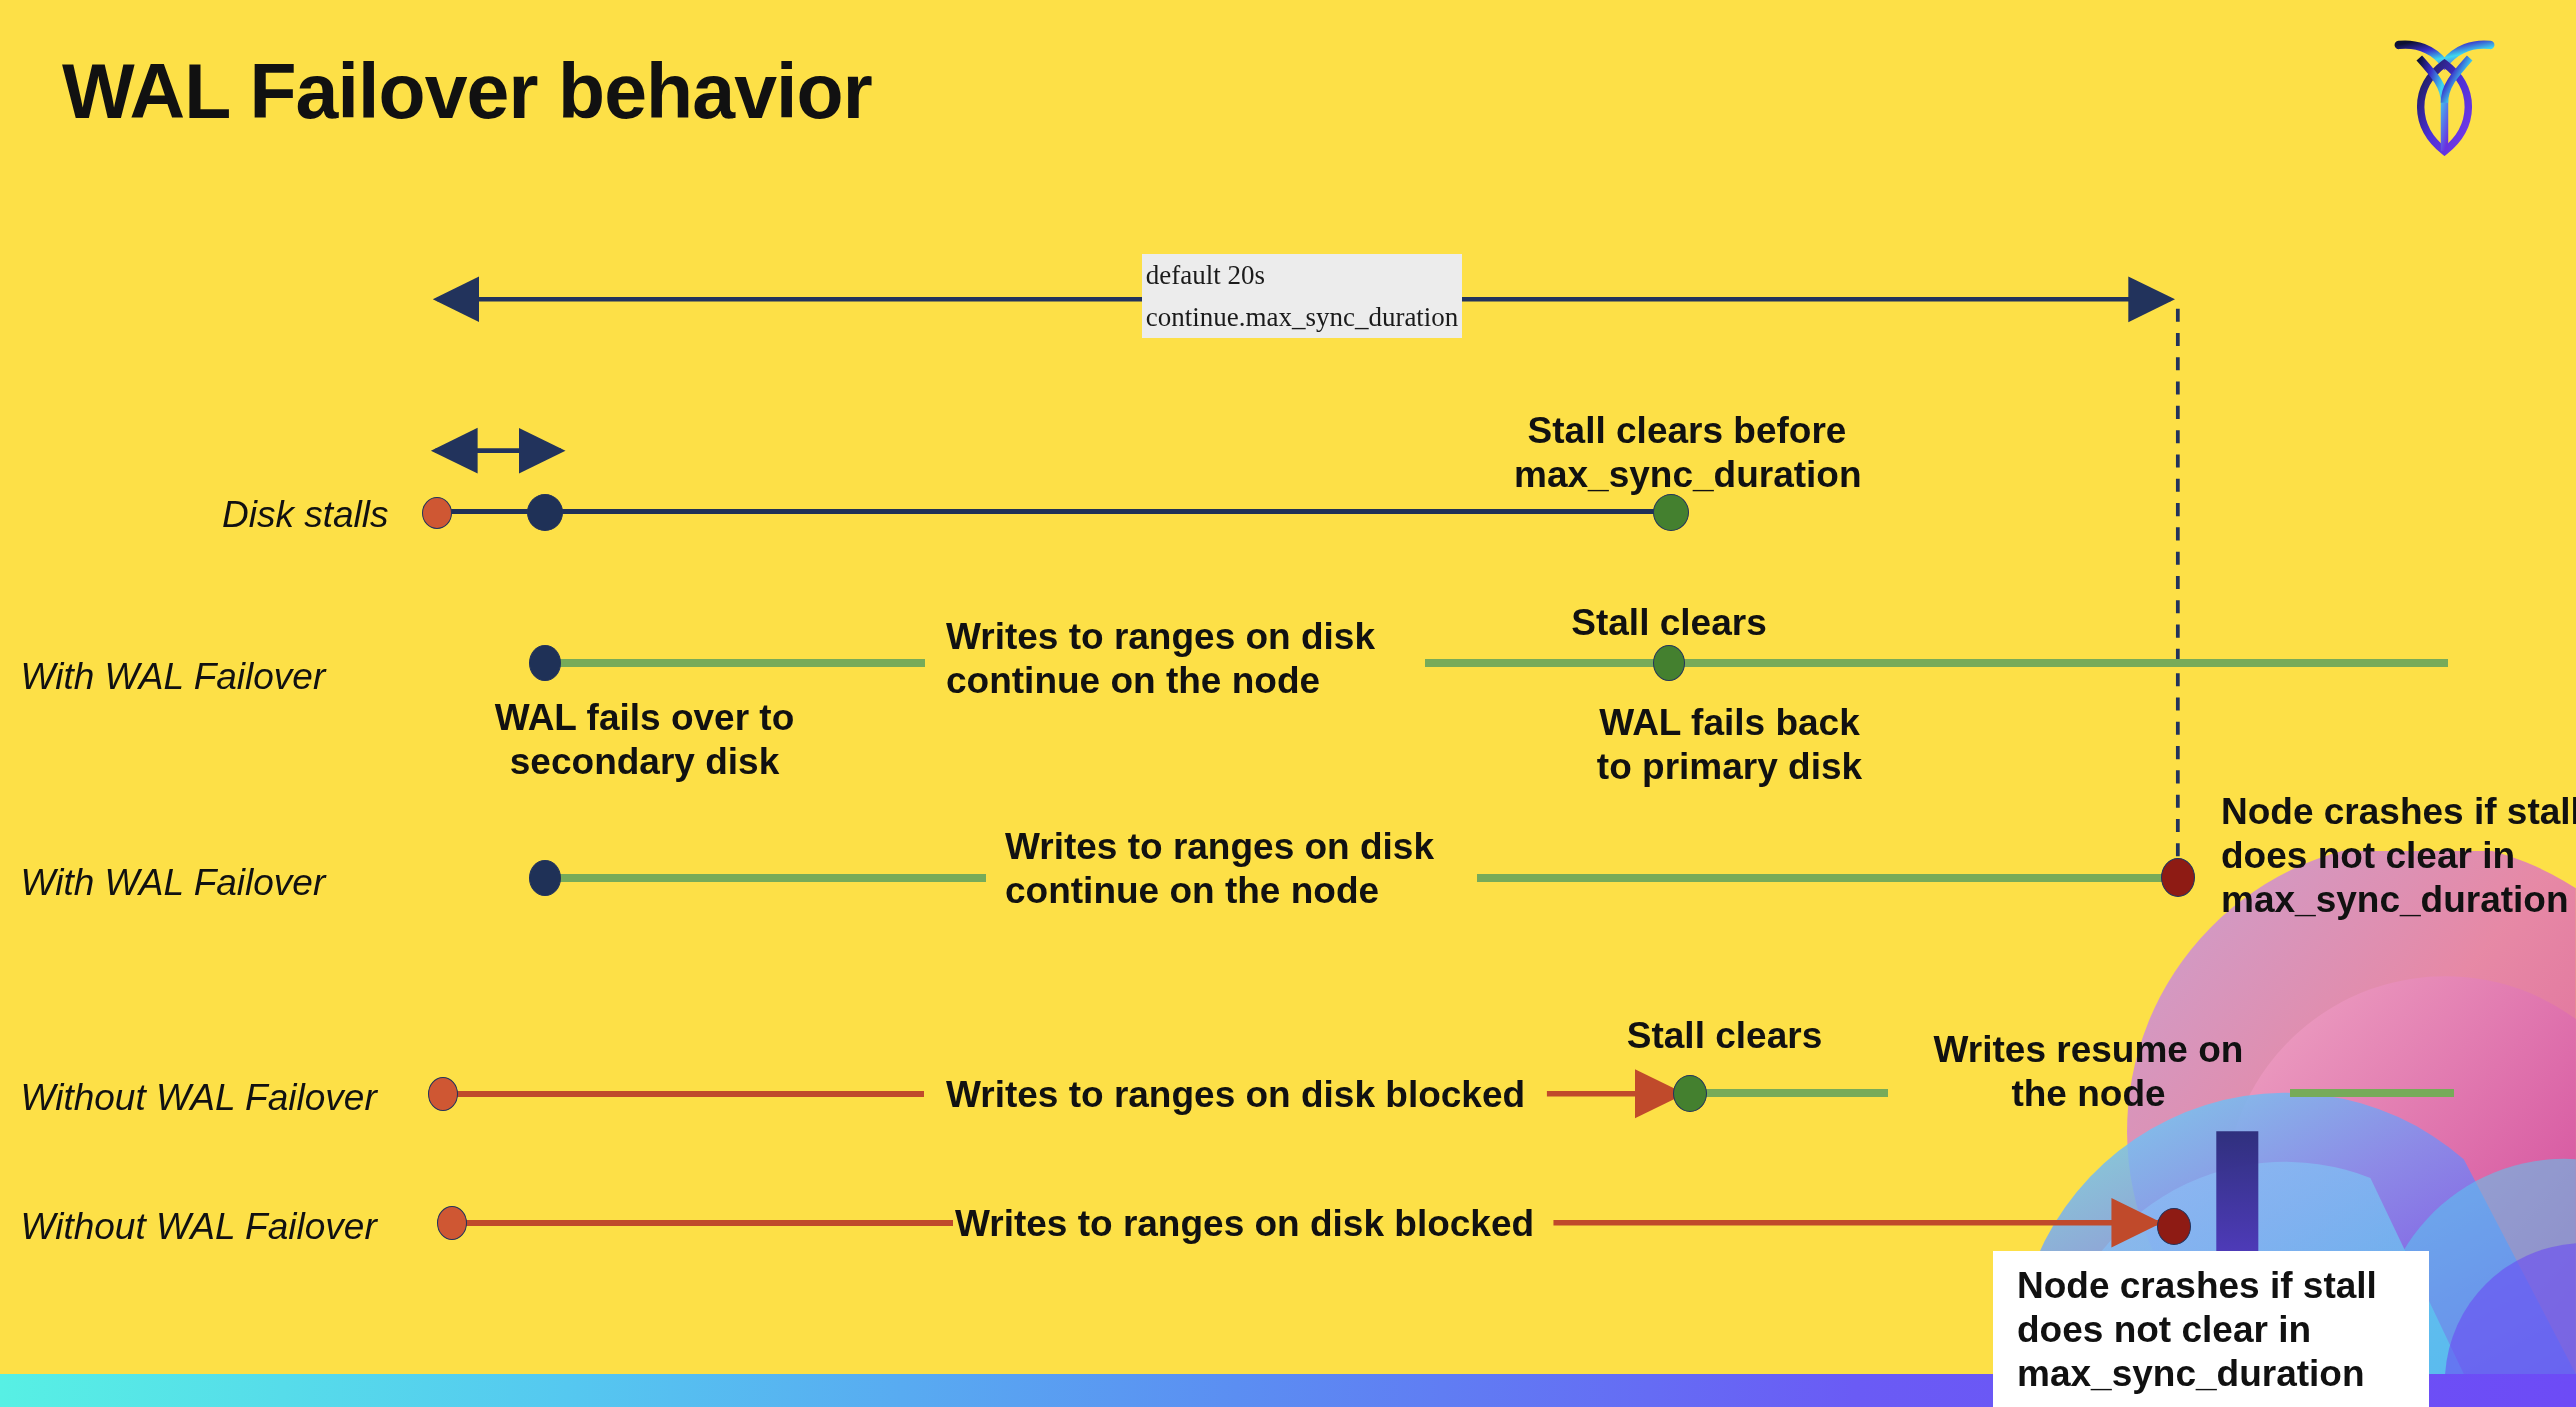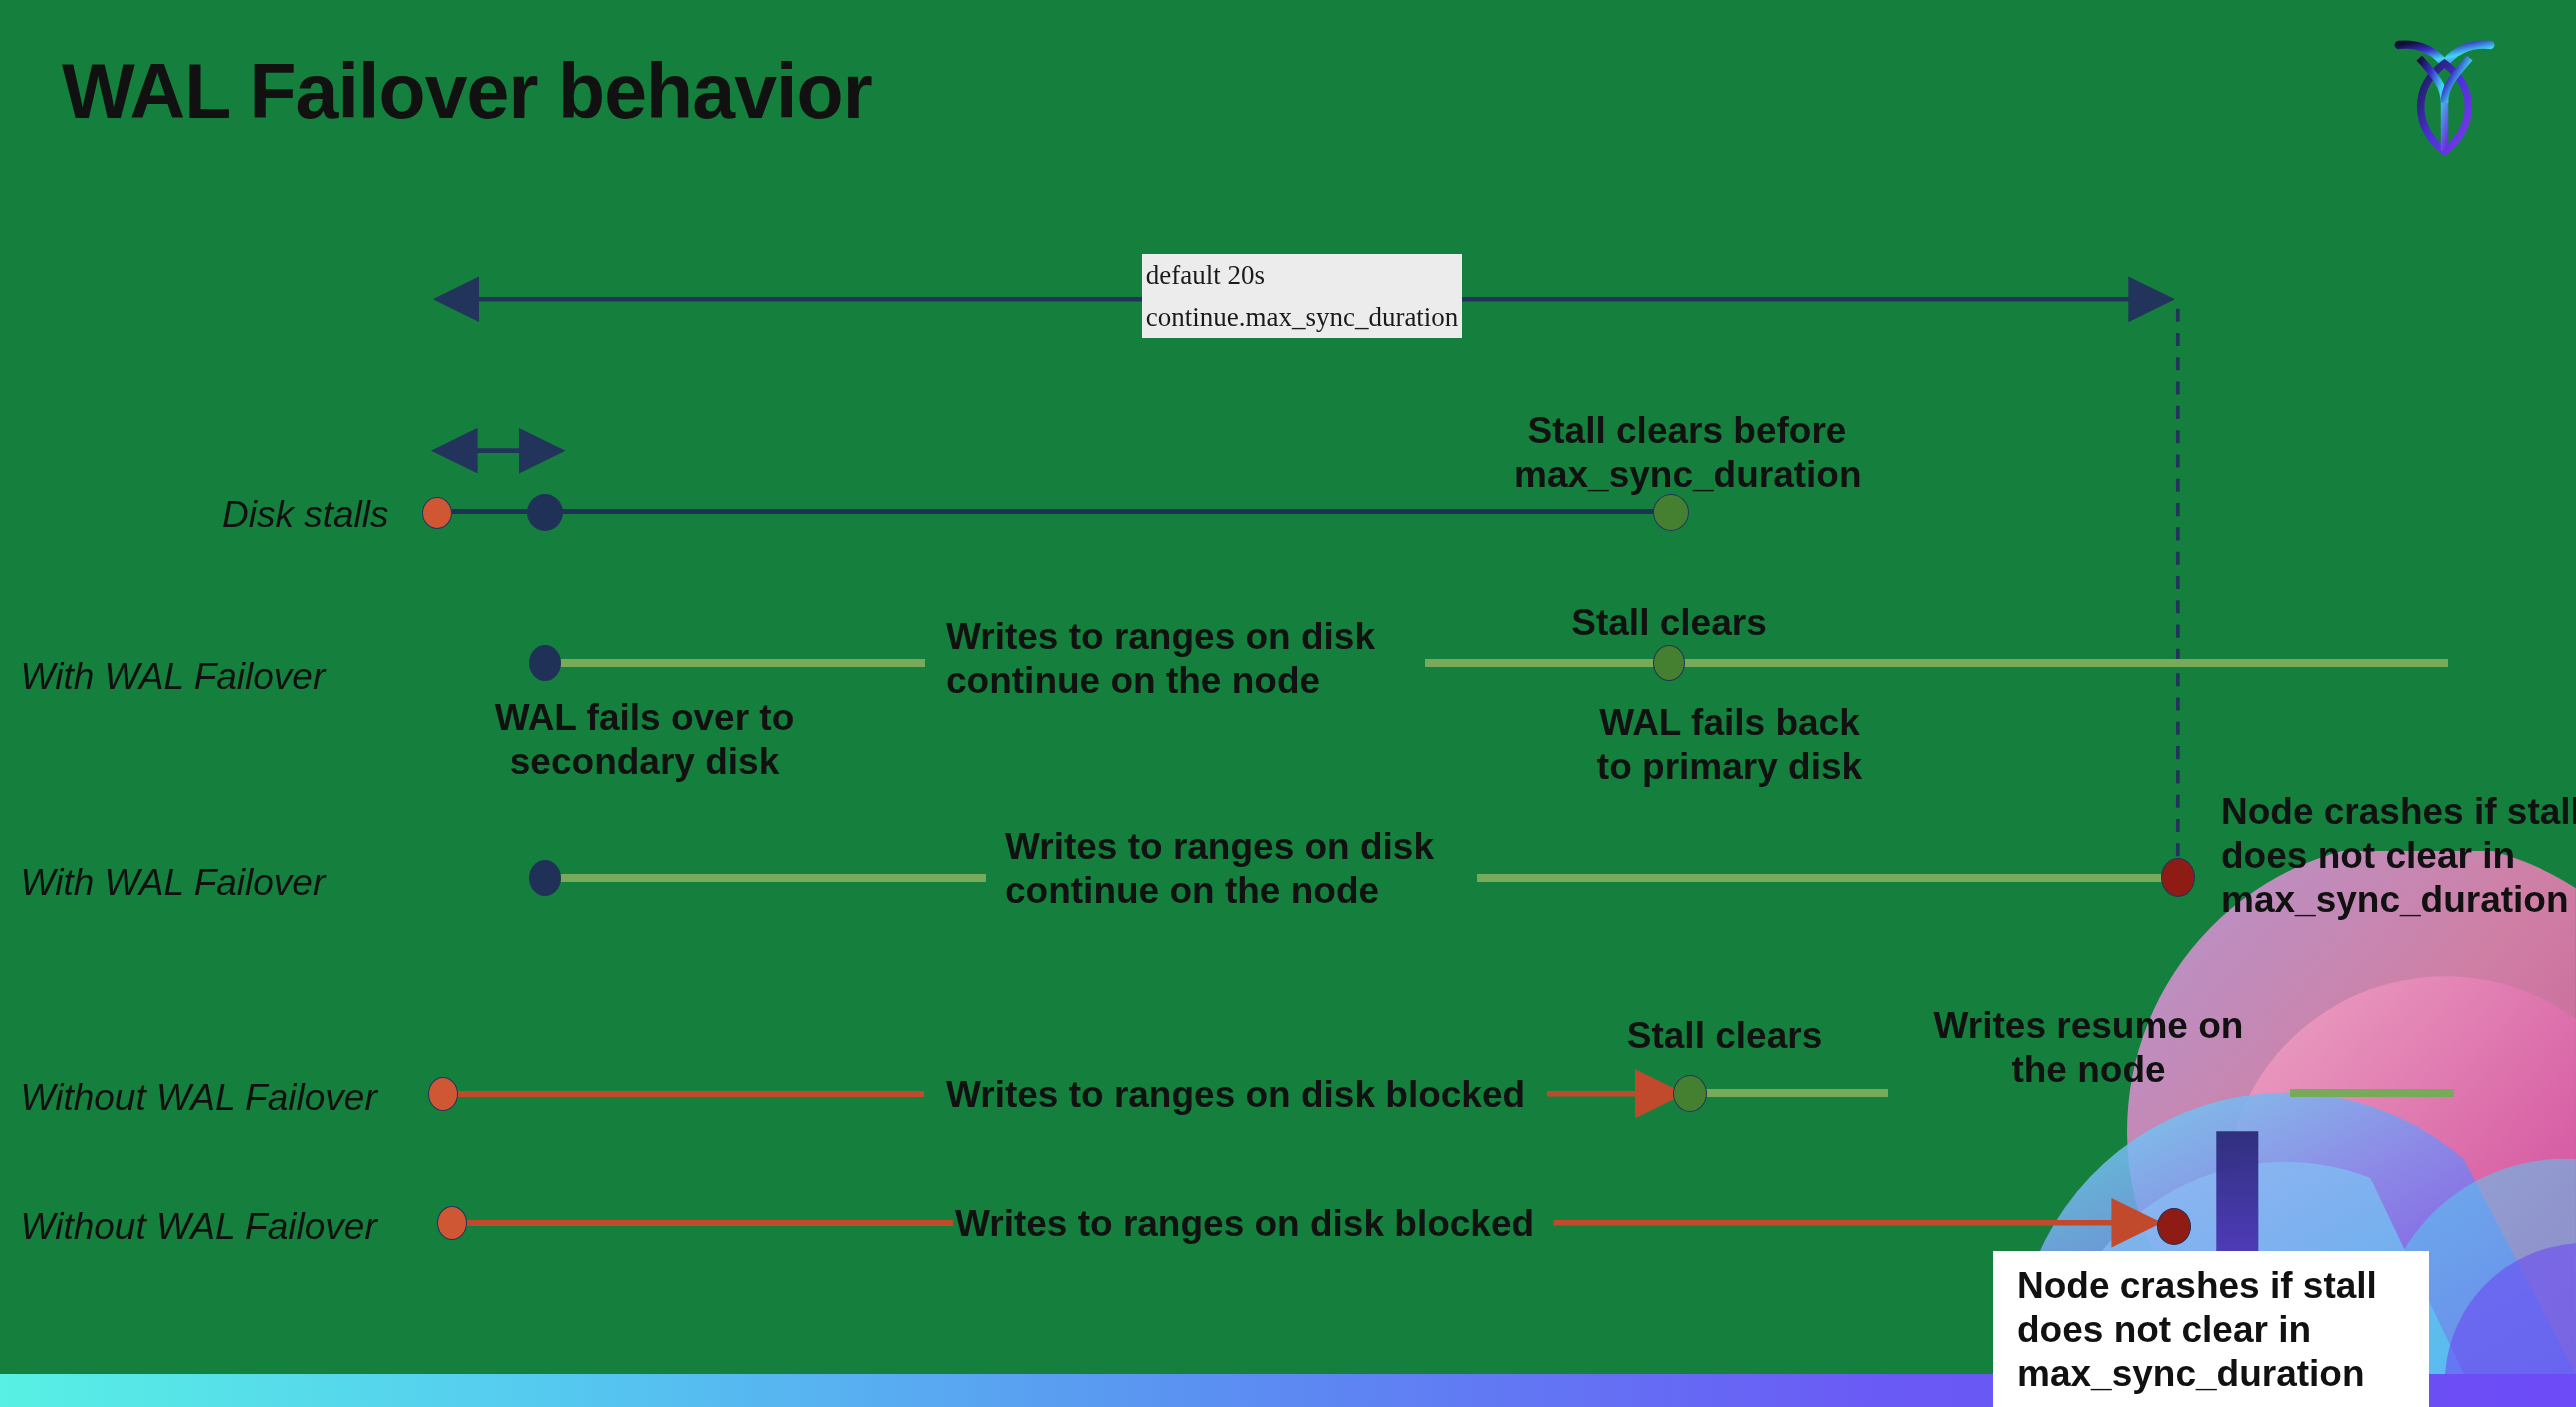--- a/index.html
+++ b/index.html
@@ -12,21 +12,21 @@
     width: 2576px;
     height: 1408px;
     overflow: hidden;
     position: relative;
   }
   .slide {
     position: absolute;
     inset: 0;
     width: 2576px;
     height: 1408px;
-    background: #15803d;
+    background: #fde047;
     overflow: hidden;
   }
   
   .title {
     position: absolute;
     left: 62px;
     top: 47px;
     font-size: 77px;
     font-weight: bold;
     letter-spacing: -0.9px;
@@ -268,21 +268,21 @@
   <div class="rowlabel" style="left:20.6px; top:1077px;">Without WAL Failover</div>
 
   <div class="line orange" style="left:447px; top:1091px; width:477px;"></div>
   <div class="line green" style="left:1696px; top:1089px; width:192px;"></div>
   <div class="line green" style="left:2290px; top:1089px; width:164px;"></div>
   <div class="dot orange" style="left:428px; top:1077px; width:30px; height:34px;"></div>
   <div class="dot green" style="left:1673px; top:1075px; width:34px; height:37px;"></div>
 
   <div class="anno lft" style="left:946px; top:1073px; width:580px;">Writes to ranges on disk  blocked</div>
   <div class="anno ctr" style="left:1589px; top:1014px; width:271px;">Stall clears</div>
-  <div class="anno ctr" style="left:1925px; top:1004px; width:327px;">Writes resume on
+  <div class="anno ctr" style="left:1925px; top:1028px; width:327px;">Writes resume on
 the node</div>
 
   <div class="rowlabel" style="left:20.6px; top:1206px;">Without WAL Failover</div>
 
   <div class="line orange" style="left:458px; top:1220px; width:495px;"></div>
   <div class="dot orange" style="left:437px; top:1206px; width:30px; height:34px;"></div>
   <div class="dot darkred" style="left:2157px; top:1208px; width:34px; height:37px;"></div>
 
   <div class="anno lft" style="left:955px; top:1202px; width:580px;">Writes to ranges on disk  blocked</div>
 

